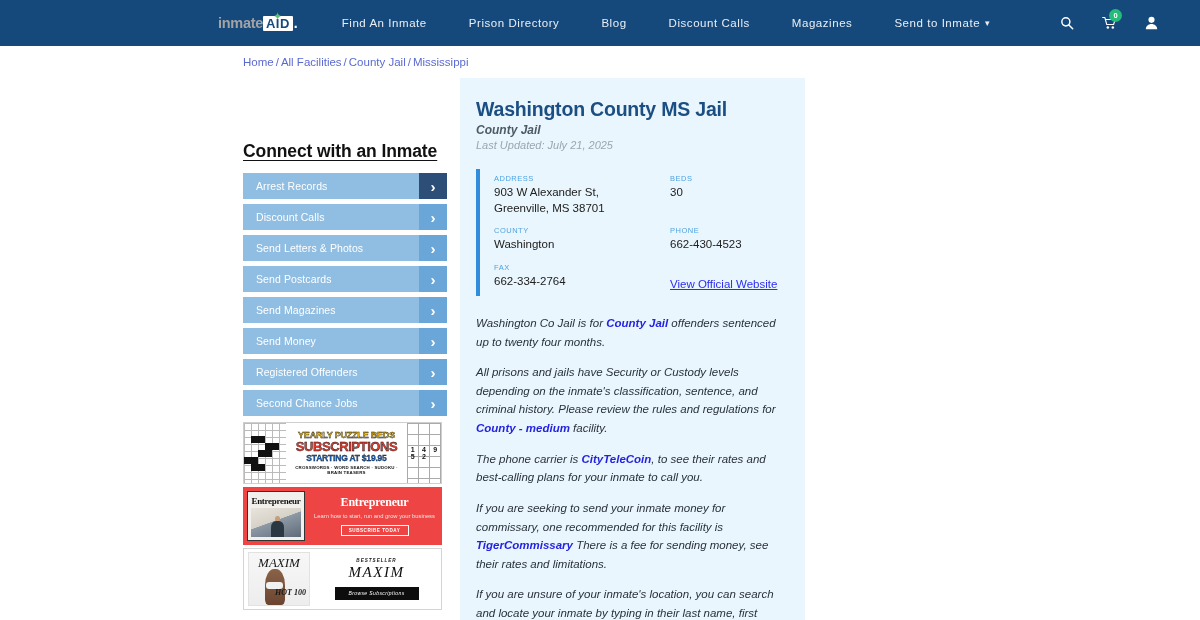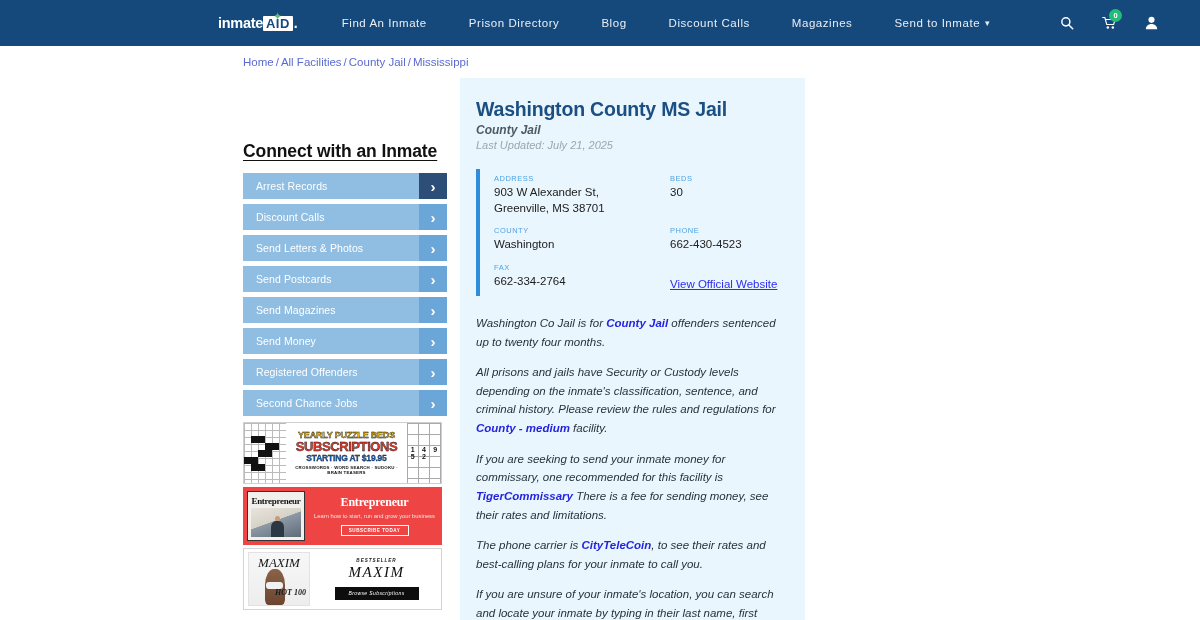--- a/index.html
+++ b/index.html
@@ -30,21 +30,21 @@
   }
   .logo {
     display: flex;
     align-items: center;
     height: 18px;
     margin-right: 44px;
     position: relative;
     flex: 0 0 auto;
   }
   .logo-word {
-    color: #ffffff;
+    color: #a3a3a3;
     font-size: 14.5px;
     font-weight: bold;
     letter-spacing: -0.3px;
     line-height: 1;
   }
   .logo-aid {
     background: #ffffff;
     color: #15497c;
     font-size: 13px;
     font-weight: bold;
@@ -653,24 +653,24 @@
         </div>
 
         <div class="fac-body">
           <p class="fac-p">
             <span>Washington Co Jail is for </span><a class="inline-link">County Jail</a><span> offenders sentenced up to twenty four months.</span>
           </p>
           <p class="fac-p">
             <span>All prisons and jails have Security or Custody levels depending on the inmate's classification, sentence, and criminal history. Please review the rules and regulations for </span><a class="inline-link">County - medium</a><span> facility.</span>
           </p>
           <p class="fac-p">
-            <span>If you are seeking to send your inmate money for commissary, one recommended for this facility is </span><a class="inline-link">TigerCommissary</a><span> There is a fee for sending money, see their rates and limitations.</span>
+            <span>The phone carrier is </span><a class="inline-link">CityTeleCoin</a><span>, to see their rates and best-calling plans for your inmate to call you.</span>
           </p>
           <p class="fac-p">
-            <span>The phone carrier is </span><a class="inline-link">CityTeleCoin</a><span>, to see their rates and best-calling plans for your inmate to call you.</span>
+            <span>If you are seeking to send your inmate money for commissary, one recommended for this facility is </span><a class="inline-link">TigerCommissary</a><span> There is a fee for sending money, see their rates and limitations.</span>
           </p>
           <p class="fac-p">
             <span>If you are unsure of your inmate's location, you can search and locate your inmate by typing in their last name, first name or first initial, and/or the offender ID number to get their accurate information immediately </span>
           </p>
         </div>
 
       </div>
 
     </div>
 

